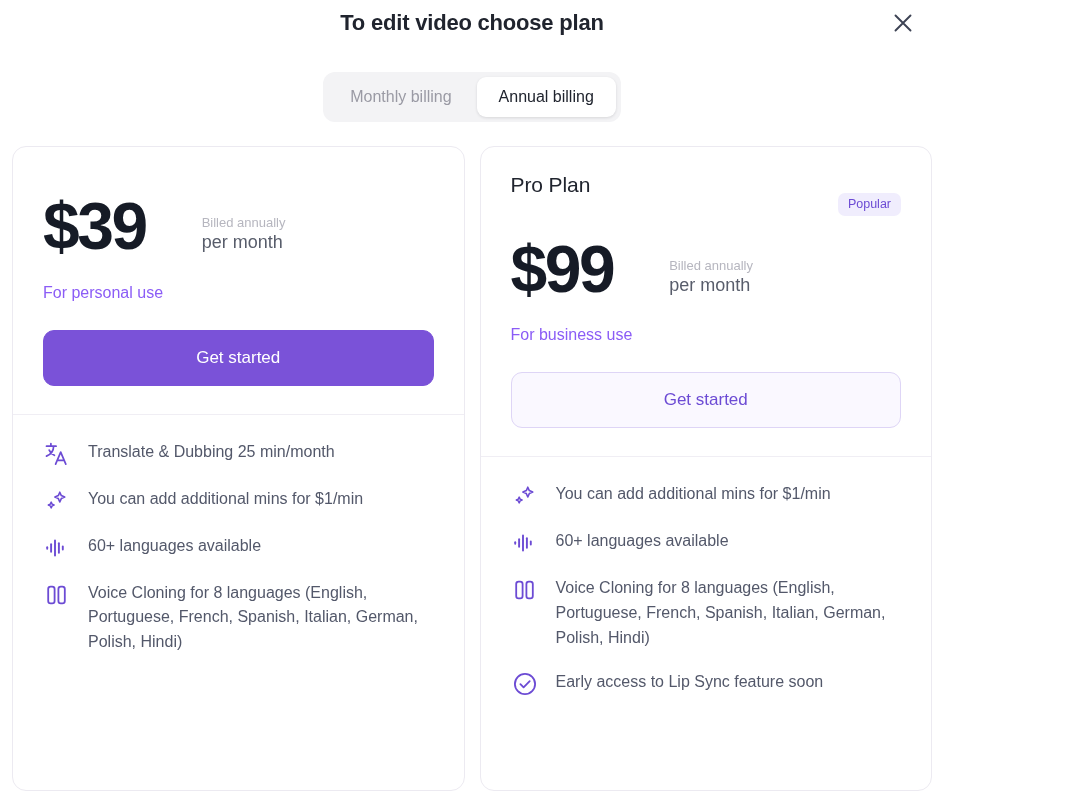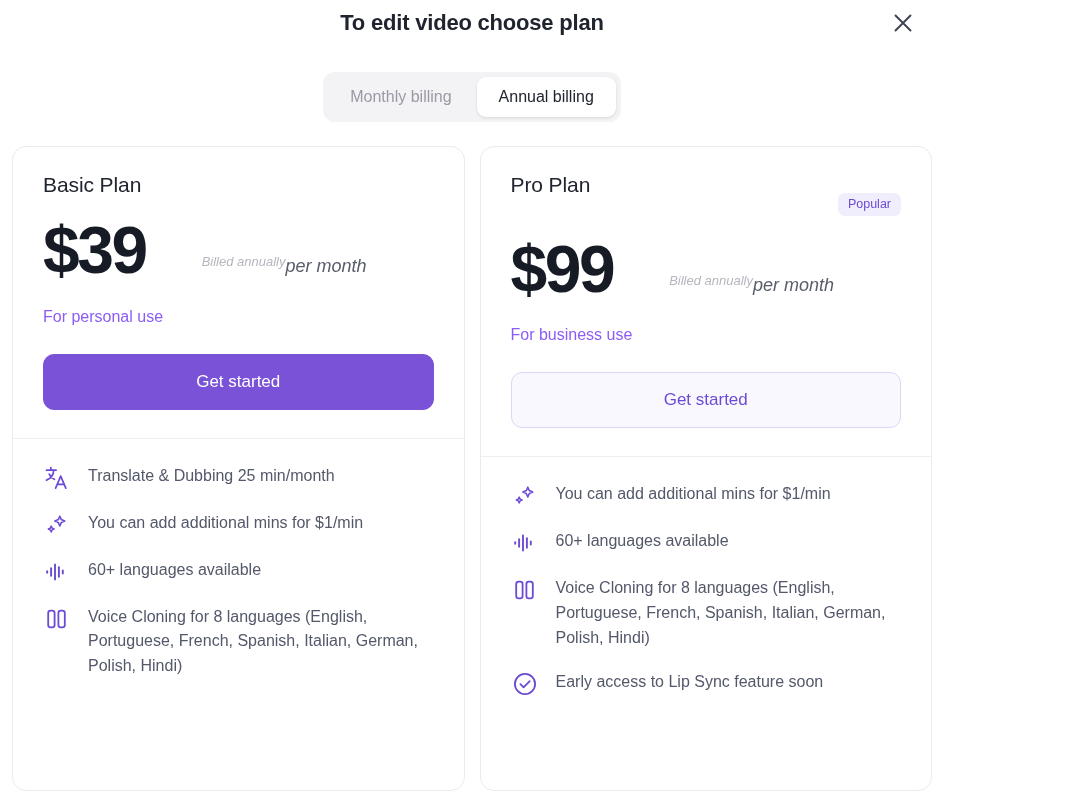--- a/index.html
+++ b/index.html
@@ -132,24 +132,23 @@
   }
   .price-amount {
     font-size: 66px;
     font-weight: 700;
     letter-spacing: -2.5px;
     color: #161b26;
     line-height: 0.95;
   }
   .price-meta {
     display: flex;
-    flex-direction: row;
+    flex-direction: column;
     margin-left: 8px;
     padding-bottom: 4px;
-    font-style: italic;
   }
   .billed-note {
     font-size: 13px;
     color: #b6b6bf;
     line-height: 1.15;
   }
   .per-month {
     font-size: 18px;
     color: #585d6b;
     font-weight: 400;
@@ -240,23 +239,20 @@
     <div class="billing-toggle">
       <button class="billing-option">Monthly billing</button>
       <button class="billing-option active">Annual billing</button>
     </div>
   </div>
 
   <div class="plans">
 
     <div class="plan-card">
       <div class="plan-top">
-        <div class="plan-head">
-          <div class="plan-name">Basic Plan</div>
-        </div>
         <div class="price-row">
           <div class="price-amount">$39</div>
           <div class="price-meta">
             <div class="billed-note">Billed annually</div>
             <div class="per-month">per month</div>
           </div>
         </div>
         <div class="plan-use">For personal use</div>
         <button class="cta-button cta-primary">Get started</button>
       </div>

